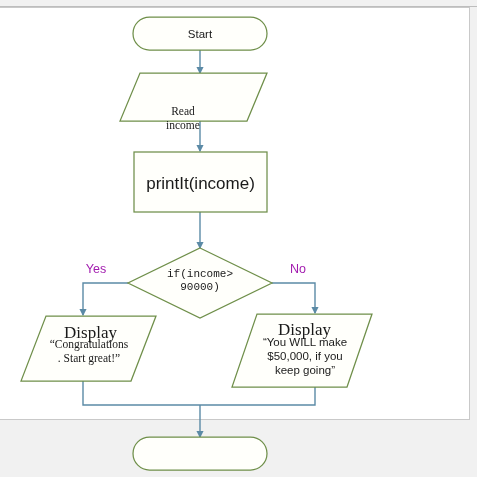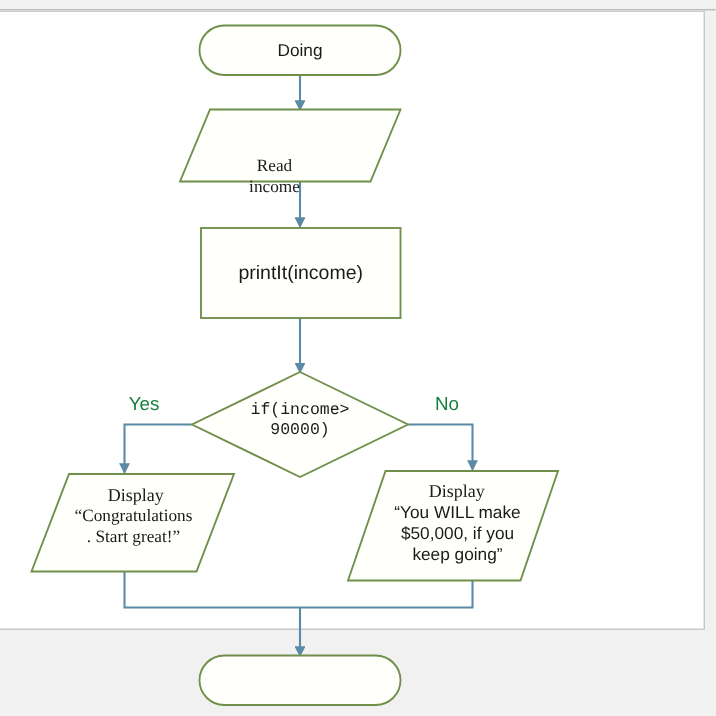--- a/index.html
+++ b/index.html
@@ -59,34 +59,34 @@
     font-family: "Liberation Sans", sans-serif;
     font-size: 11.5px;
   }
   .t-io-serif {
     font-family: "Liberation Serif", serif;
     font-size: 11.5px;
     margin-top: 22px;
   }
   .t-process {
     font-family: "Liberation Sans", sans-serif;
-    font-size: 13px;
+    font-size: 17px;
   }
   .t-decision {
     font-family: Liberation Mono, monospace;
     font-size: 11px;
   }
   .t-branch {
     font-family: "Liberation Sans", sans-serif;
     font-size: 12.5px;
-    color: #15803d;
+    color: #a21caf;
   }
   .t-display-head {
     font-family: "Liberation Serif", serif;
-    font-size: 12px;
+    font-size: 17px;
   }
   .t-display-body-serif {
     font-family: "Liberation Serif", serif;
     font-size: 11.5px;
   }
   .t-display-body-sans {
     font-family: "Liberation Sans", sans-serif;
     font-size: 11.5px;
   }
 </style>
@@ -137,21 +137,21 @@
 
         <polygon points="46,316 156,316 131,381 21,381"></polygon>
 
         <polygon points="257,314 372,314 347,387 232,387"></polygon>
 
         <rect x="133" y="437" width="134" height="33" rx="16.5" ry="16.5"></rect>
       </g>
     </svg>
   </div>
 
-  <div class="node-text t-terminator" style="left:133px; top:27px; width:134px;">Doing</div>
+  <div class="node-text t-terminator" style="left:133px; top:27px; width:134px;">Start</div>
 
   <div class="node-text t-io-serif" style="left:123px; top:82px; width:120px;">Read
 income</div>
 
   <div class="node-text t-process" style="left:134px; top:174px; width:133px;">printIt(income)</div>
 
   <div class="node-text t-decision" style="left:145px; top:268px; width:110px;">if(income&gt;
 90000)</div>
 
   <div class="node-text t-branch" style="left:76px; top:262px; width:40px;">Yes</div>

